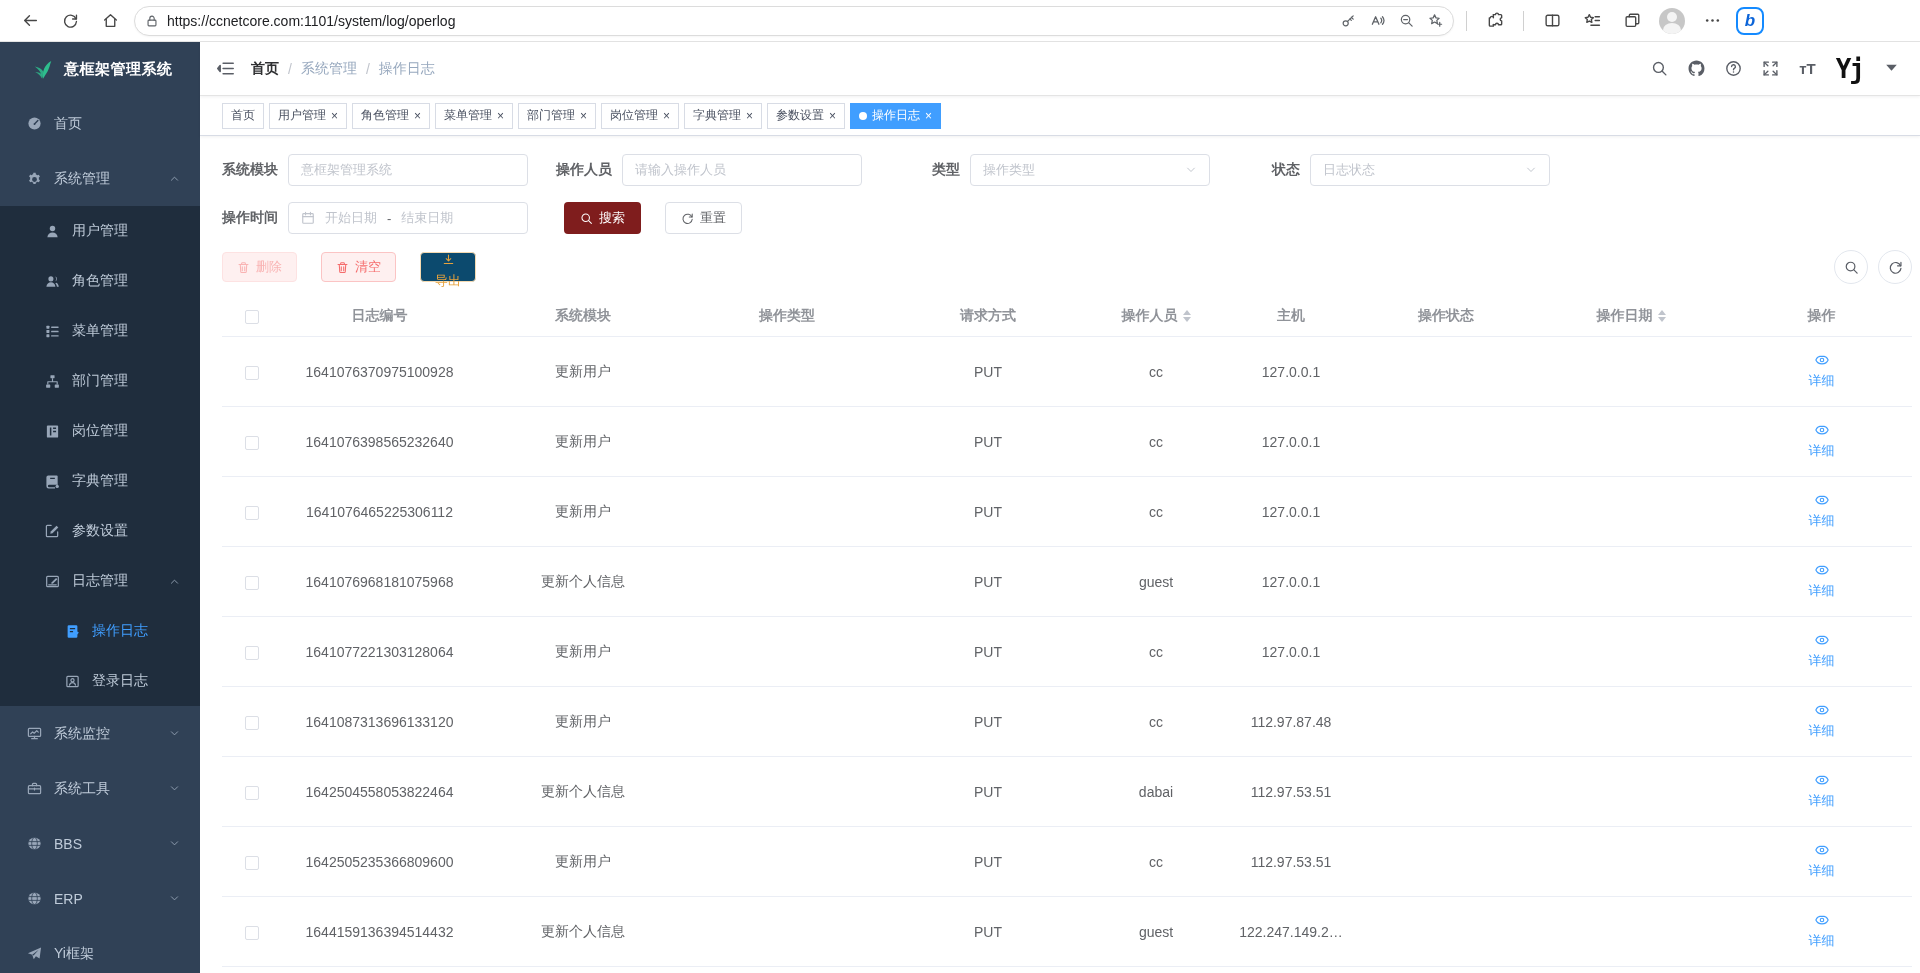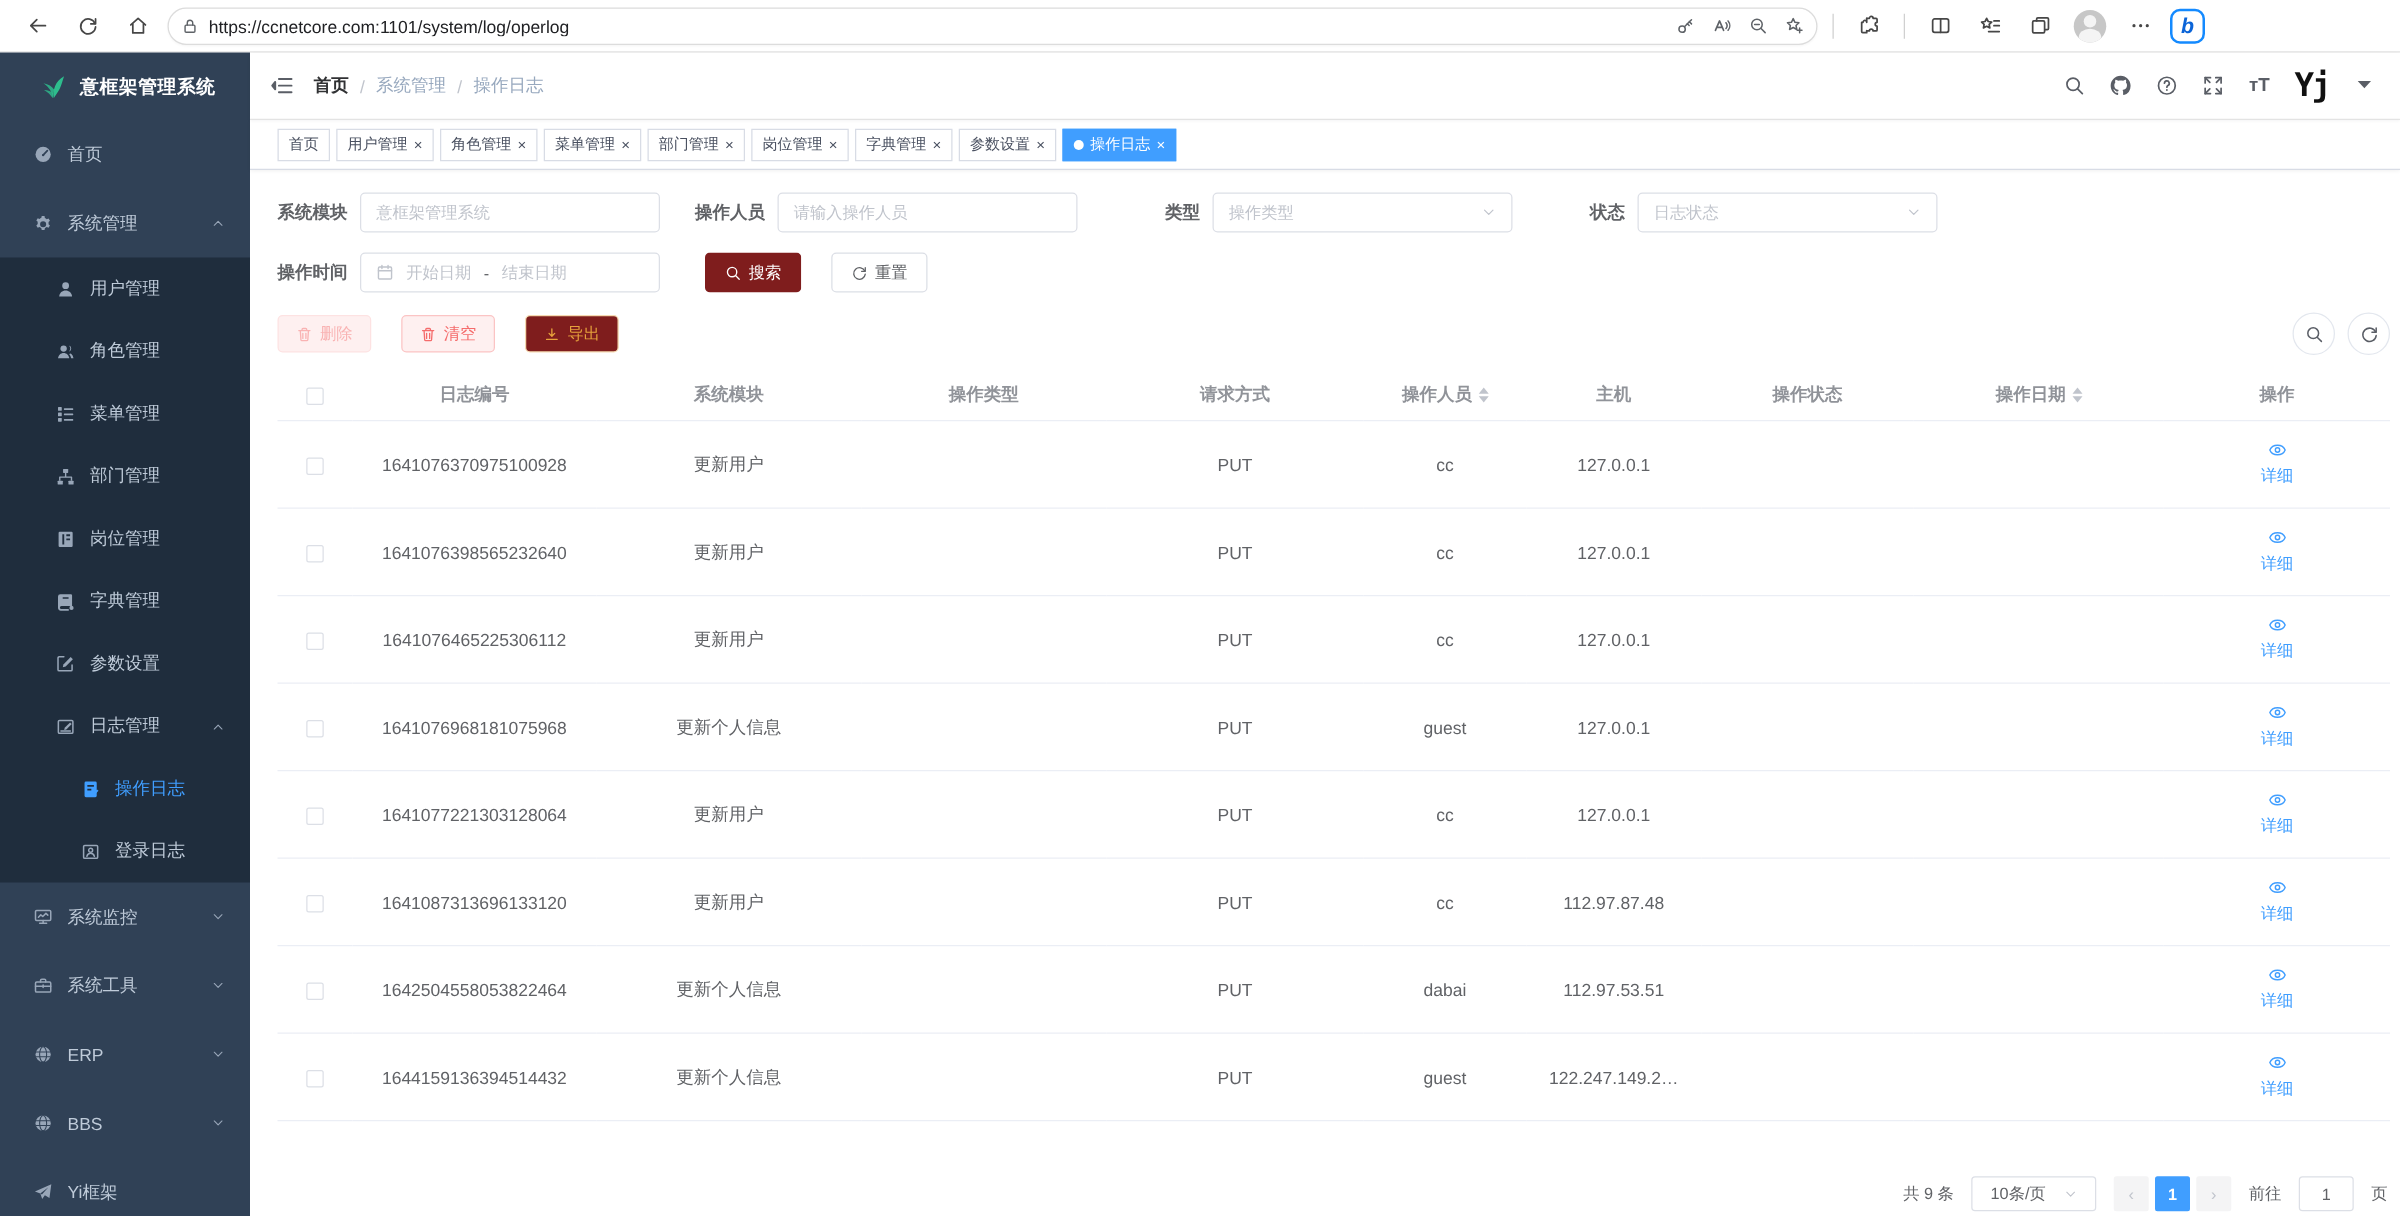--- a/index.html
+++ b/index.html
@@ -82,21 +82,21 @@
 .gap-a { margin-right:28px; } .gap-b { margin-right:70px; } .gap-c { margin-right:62px; }
 .btn { height:32px; border-radius:4px; font-size:13px; display:inline-flex; align-items:center;
   gap:6px; padding:0 15px; cursor:pointer; border:1px solid transparent; white-space:nowrap; }
 .btn .icon { font-size:13px; }
 .btn-primary { background:#7f1d1d; color:#fff; margin-left:36px; }
 .btn-plain { background:#fff; border-color:#dcdfe6; color:#606266; margin-left:24px; }
 .toolbar { display:flex; align-items:center; margin-bottom:12px; }
 .btn-sm { height:30px; padding:0 14px; margin-right:24px; }
 .btn-danger-disabled { background:#fef0f0; border-color:#fde2e2; color:#f9b3b3; cursor:not-allowed; }
 .btn-danger { background:#fef0f0; border-color:#fbc4c4; color:#f56c6c; }
-.btn-warning { background:#7f1d1d; border-color:#f5dab1; color:#e6a23c; }
+.btn-warning { background:#0c4a6e; border-color:#f5dab1; color:#e6a23c;flex-direction:column; }
 .toolbar-right { margin-left:auto; display:flex; gap:10px; }
 .circle-btn { width:34px; height:34px; border-radius:50%; border:1px solid #e3e7ee; background:#fff;
   display:flex; align-items:center; justify-content:center; color:#5a5e66; font-size:15px; cursor:pointer; }
 
 
 table { width:100%; border-collapse:collapse; table-layout:fixed; }
 th { font-size:14px; color:#909399; font-weight:bold; padding:11px 0; border-bottom:1px solid #ebeef5;
   text-align:center; white-space:nowrap; }
 td { font-size:14px; color:#606266; padding:16px 0; border-bottom:1px solid #ebeef5;
   text-align:center; white-space:nowrap; overflow:hidden; text-overflow:ellipsis; }
@@ -407,38 +407,38 @@
         <div class="m-item lvl-top">
           <span class="icon">
             <svg viewBox="0 0 16 16" fill="currentColor" stroke="none">
               <circle cx="8" cy="8" r="6.5"></circle>
               <g stroke="#304156" stroke-width=".9" fill="none">
                 <ellipse cx="8" cy="8" rx="3" ry="6.5"></ellipse>
                 <path d="M1.7 6h12.6M1.7 10h12.6"></path>
               </g>
             </svg>
           </span>
-          <span>ERP</span>
+          <span>BBS</span>
           <span class="caret icon">
             <svg viewBox="0 0 16 16" fill="none" stroke="currentColor" stroke-width="1.3" stroke-linecap="round" stroke-linejoin="round">
               <path d="M3.5 5.5L8 10l4.5-4.5"></path>
             </svg>
           </span>
         </div>
         <div class="m-item lvl-top">
           <span class="icon">
             <svg viewBox="0 0 16 16" fill="currentColor" stroke="none">
               <circle cx="8" cy="8" r="6.5"></circle>
               <g stroke="#304156" stroke-width=".9" fill="none">
                 <ellipse cx="8" cy="8" rx="3" ry="6.5"></ellipse>
                 <path d="M1.7 6h12.6M1.7 10h12.6"></path>
               </g>
             </svg>
           </span>
-          <span>BBS</span>
+          <span>ERP</span>
           <span class="caret icon">
             <svg viewBox="0 0 16 16" fill="none" stroke="currentColor" stroke-width="1.3" stroke-linecap="round" stroke-linejoin="round">
               <path d="M3.5 5.5L8 10l4.5-4.5"></path>
             </svg>
           </span>
         </div>
         <div class="m-item lvl-top">
           <span class="icon">
             <svg viewBox="0 0 16 16" fill="currentColor" stroke="none">
               <path d="M15 1.5L1 7.6l4.6 1.8L7.2 14l2.3-3.2 3.9 2.4zM5.6 9.4L12.5 4 7 10.2z"></path>
@@ -818,38 +818,58 @@
                     <svg viewBox="0 0 16 16" fill="none" stroke="currentColor" stroke-width="1.3" stroke-linecap="round" stroke-linejoin="round">
                       <path d="M8 3.6C4.7 3.6 2 5.5 1 8c1 2.5 3.7 4.4 7 4.4S14 10.5 15 8c-1-2.5-3.7-4.4-7-4.4z"></path>
                       <circle cx="8" cy="8" r="2"></circle>
                     </svg>
                   </span>
                   <span>详细</span>
                 </span></td>
             </tr>
             <tr>
               <td><span class="checkbox"></span></td>
-              <td>1644159136394514432</td>
-              <td>更新个人信息</td>
+              <td>1642505235366809600</td>
+              <td>更新用户</td>
               <td></td>
               <td>PUT</td>
-              <td>guest</td>
-              <td>122.247.149.2…</td>
+              <td>cc</td>
+              <td>112.97.53.51</td>
               <td></td>
               <td></td>
               <td><span class="detail-link">
                   <span class="icon">
                     <svg viewBox="0 0 16 16" fill="none" stroke="currentColor" stroke-width="1.3" stroke-linecap="round" stroke-linejoin="round">
                       <path d="M8 3.6C4.7 3.6 2 5.5 1 8c1 2.5 3.7 4.4 7 4.4S14 10.5 15 8c-1-2.5-3.7-4.4-7-4.4z"></path>
                       <circle cx="8" cy="8" r="2"></circle>
                     </svg>
                   </span>
                   <span>详细</span>
                 </span></td>
             </tr>
+            <tr>
+              <td><span class="checkbox"></span></td>
+              <td>1644159136394514432</td>
+              <td>更新个人信息</td>
+              <td></td>
+              <td>PUT</td>
+              <td>guest</td>
+              <td>122.247.149.2…</td>
+              <td></td>
+              <td></td>
+              <td><span class="detail-link">
+                  <span class="icon">
+                    <svg viewBox="0 0 16 16" fill="none" stroke="currentColor" stroke-width="1.3" stroke-linecap="round" stroke-linejoin="round">
+                      <path d="M8 3.6C4.7 3.6 2 5.5 1 8c1 2.5 3.7 4.4 7 4.4S14 10.5 15 8c-1-2.5-3.7-4.4-7-4.4z"></path>
+                      <circle cx="8" cy="8" r="2"></circle>
+                    </svg>
+                  </span>
+                  <span>详细</span>
+                </span></td>
+            </tr>
           </tbody>
       </table>
 
       <div class="pagination">
         <span>共 9 条</span>
         <span class="pg-select">
           <span>10条/页</span>
           <span class="chev icon">
               <svg viewBox="0 0 16 16" fill="none" stroke="currentColor" stroke-width="1.3" stroke-linecap="round" stroke-linejoin="round">
                 <path d="M3.5 5.5L8 10l4.5-4.5"></path>

